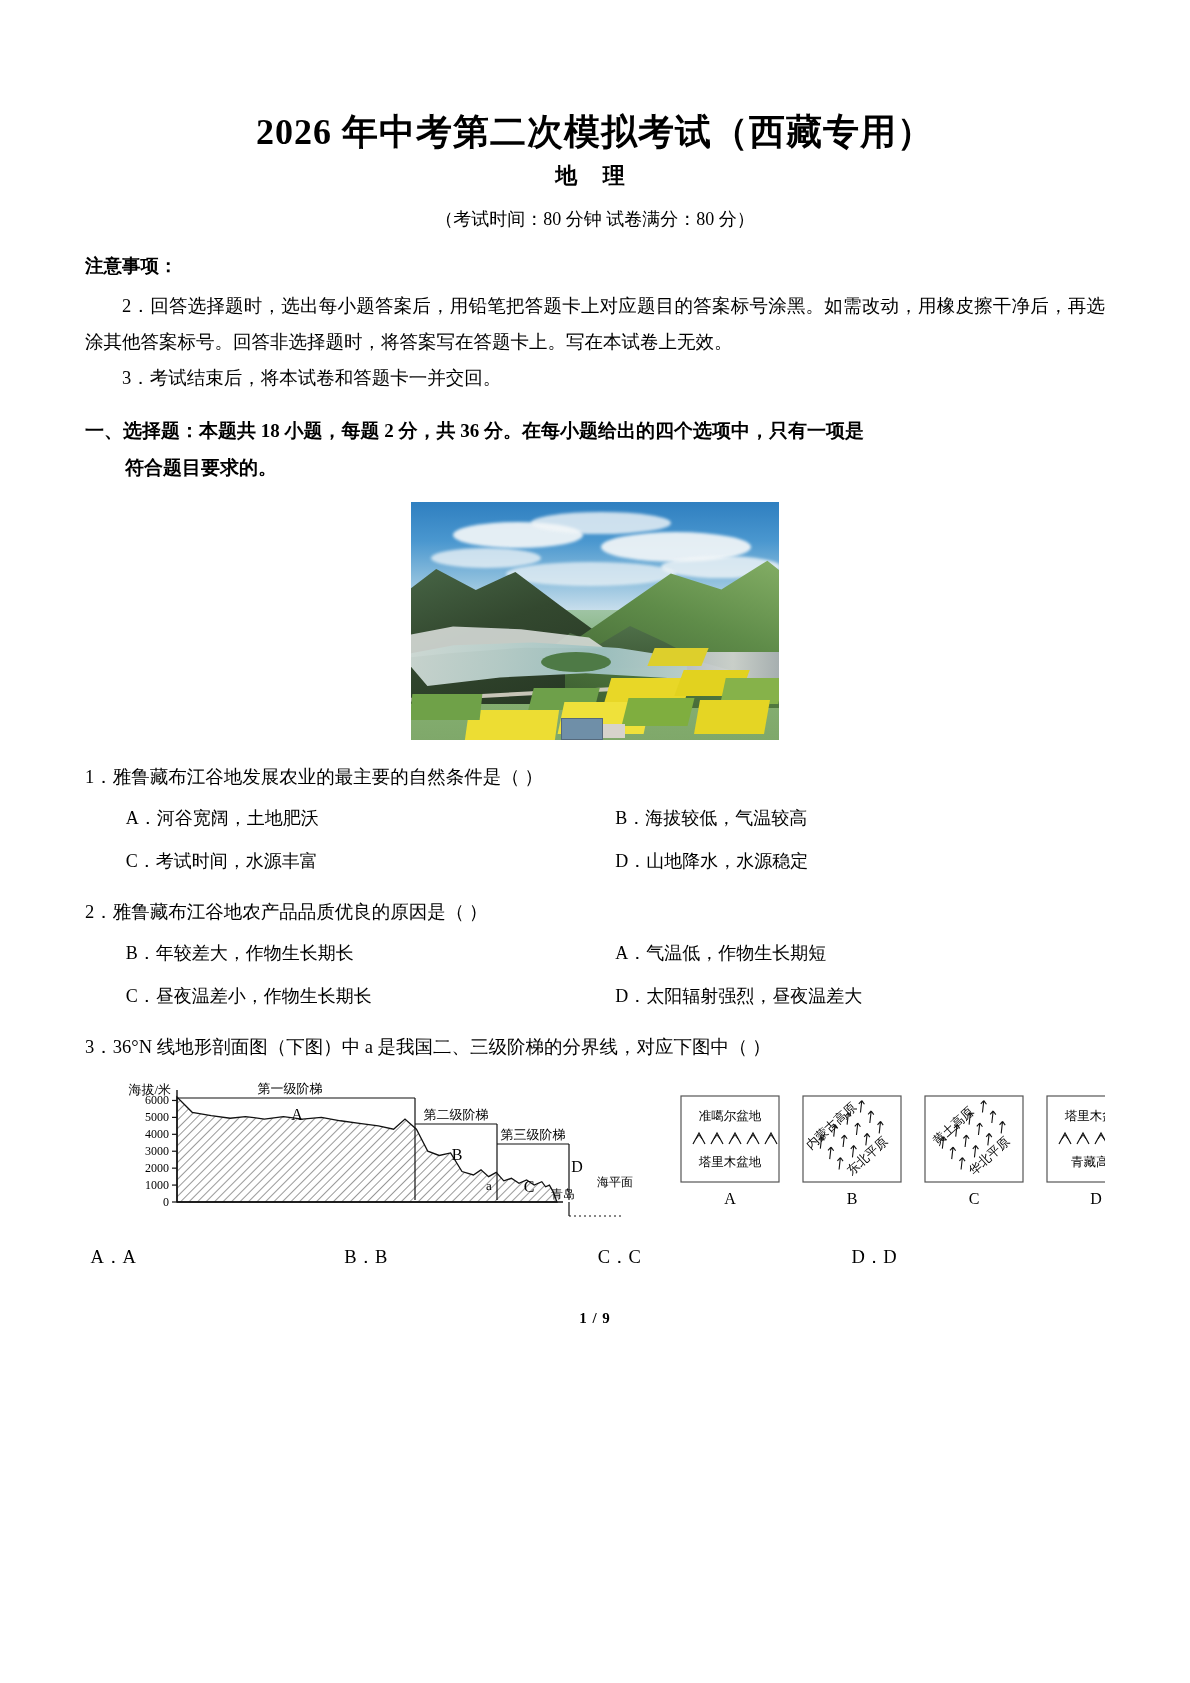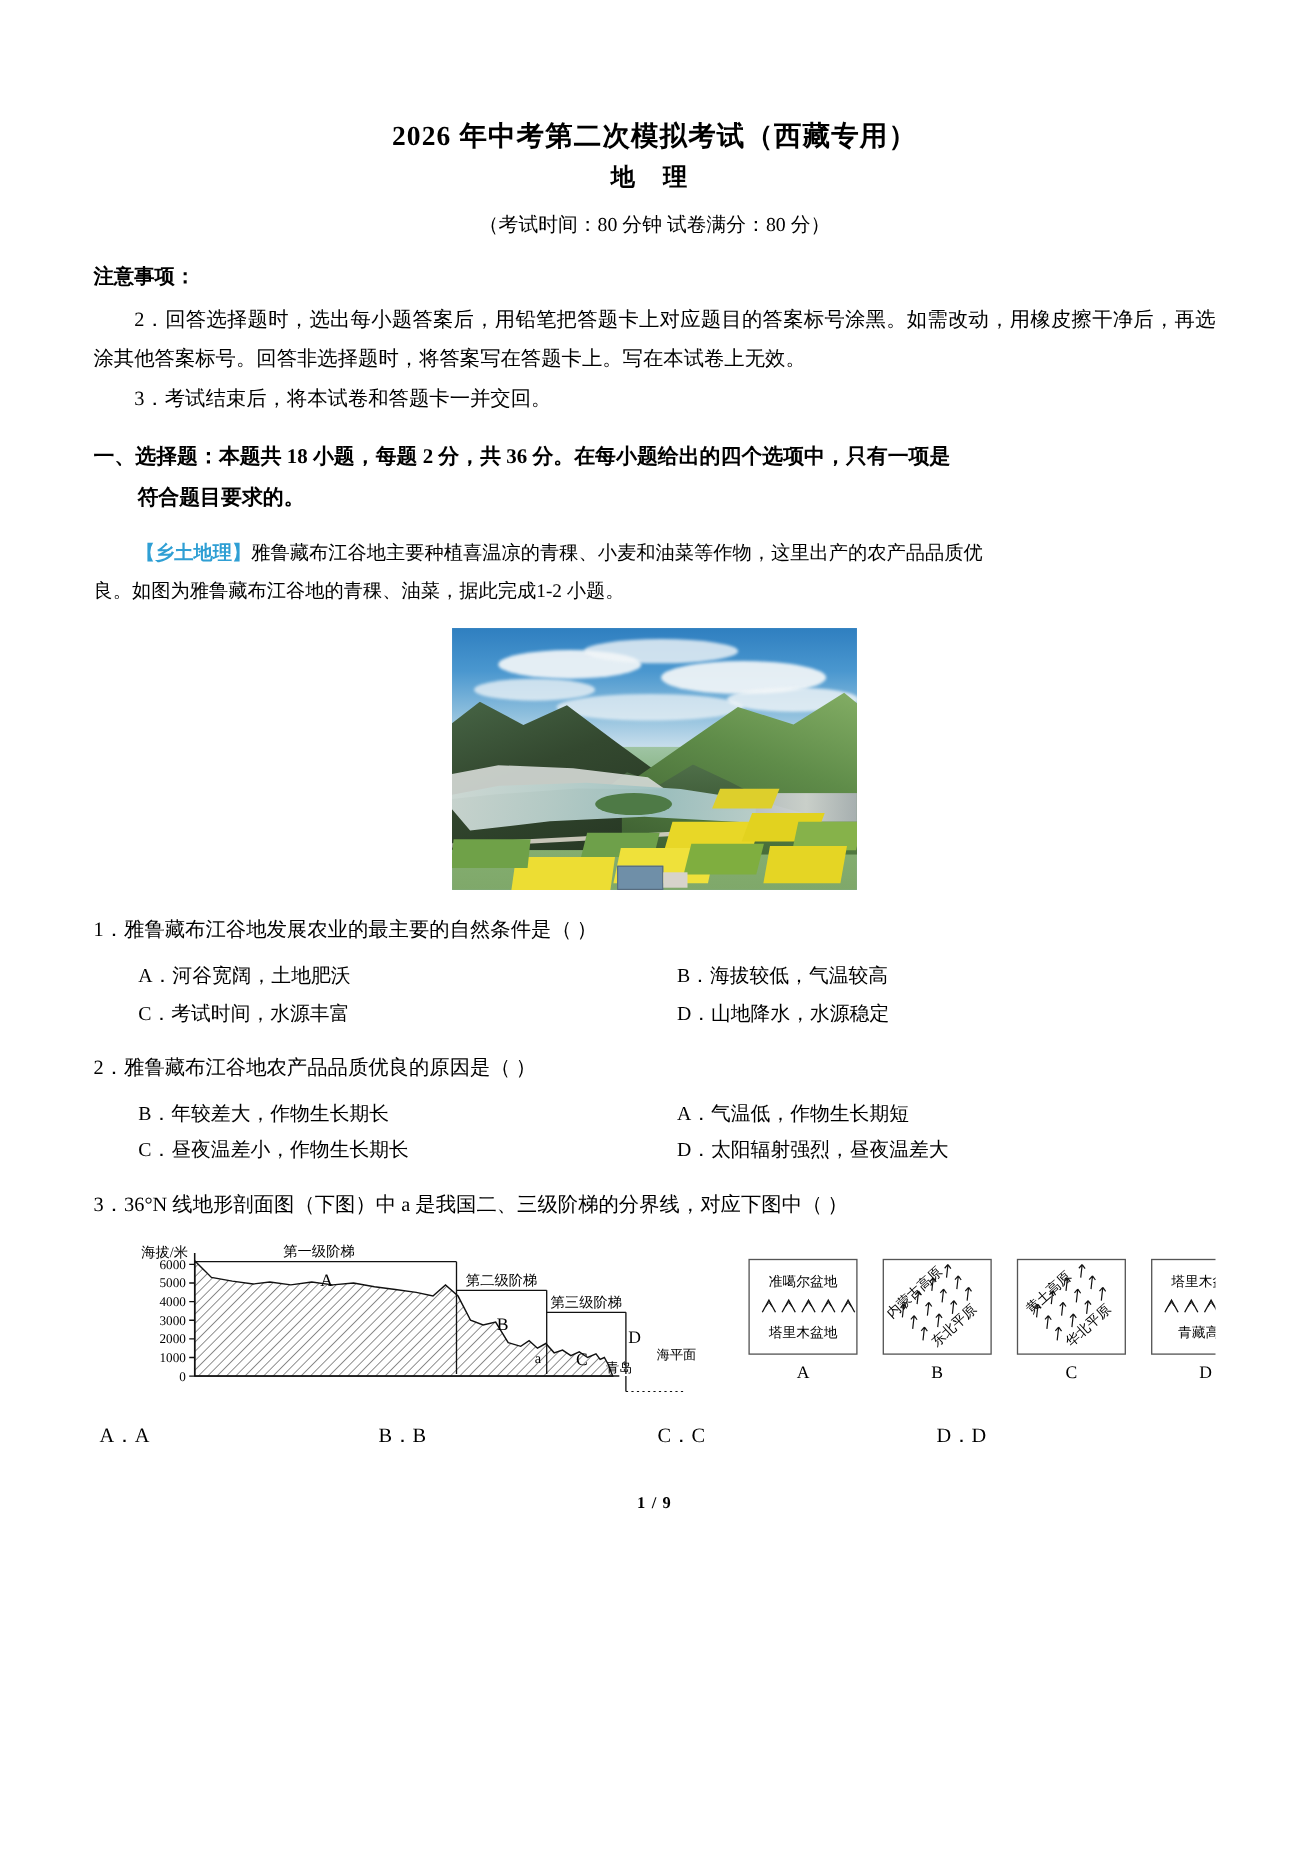--- a/index.html
+++ b/index.html
@@ -51,21 +51,21 @@
     font-weight:700;
     font-style:italic;
     color:#cfe0c9;
     white-space:nowrap;
     letter-spacing:-6px;
   }
 
   
   .doc-title{
     text-align:center;
-    font-size:25px;
+    font-size:36px;
     font-weight:700;
     letter-spacing:1px;
     line-height:1.35;
     margin:0 0 4px 0;
     position:relative; z-index:2;
   }
   .doc-subject{
     text-align:center;
     font-size:22px;
     font-weight:700;
@@ -205,21 +205,21 @@
   
   .q{
     font-size:18.5px;
     line-height:1.85;
     margin:16px 0 0 0;
   }
   .q-stem{ margin:0 0 4px 0; }
   .opts{
     display:grid;
     grid-template-columns:1fr 1fr;
-    row-gap:0;
+    row-gap:10px;
     padding-left:2.2em;
     margin-top:8px;
   }
   .opt{ font-size:18px; }
 
   
   .diagram{
     position:relative;
     margin:12px 0 0 0;
     height:150px;
@@ -258,24 +258,20 @@
 
     <div class="notice-title">注意事项：</div>
     <p class="notice-item">2．回答选择题时，选出每小题答案后，用铅笔把答题卡上对应题目的答案标号涂黑。如需改动，用橡皮擦干净后，再选涂其他答案标号。回答非选择题时，将答案写在答题卡上。写在本试卷上无效。</p>
     <p class="notice-item">3．考试结束后，将本试卷和答题卡一并交回。</p>
 
     <div class="section-head">
       <span>一、选择题：</span><span>本题共 18 小题，每题 2 分，共 36 分。在每小题给出的四个选项中，只有一项是</span>
       <span class="cont">符合题目要求的。</span>
     </div>
 
-    <div class="passage">
-      <span class="lead"></span><span class="tag-blue">【乡土地理】</span><span>雅鲁藏布江谷地主要种植喜温凉的青稞、小麦和油菜等作物，这里出产的农产品品质优</span><br>
-      <span>良。如图为雅鲁藏布江谷地的青稞、油菜，据此完成1-2 小题。</span>
-    </div>
 
     <div class="figure-wrap">
       <div class="photo">
         <div class="ph-sky"></div>
         <div class="cloud cl1"></div>
         <div class="cloud cl2"></div>
         <div class="cloud cl3"></div>
         <div class="cloud cl4"></div>
         <div class="cloud cl5"></div>
         <div class="cloud cl6"></div>

